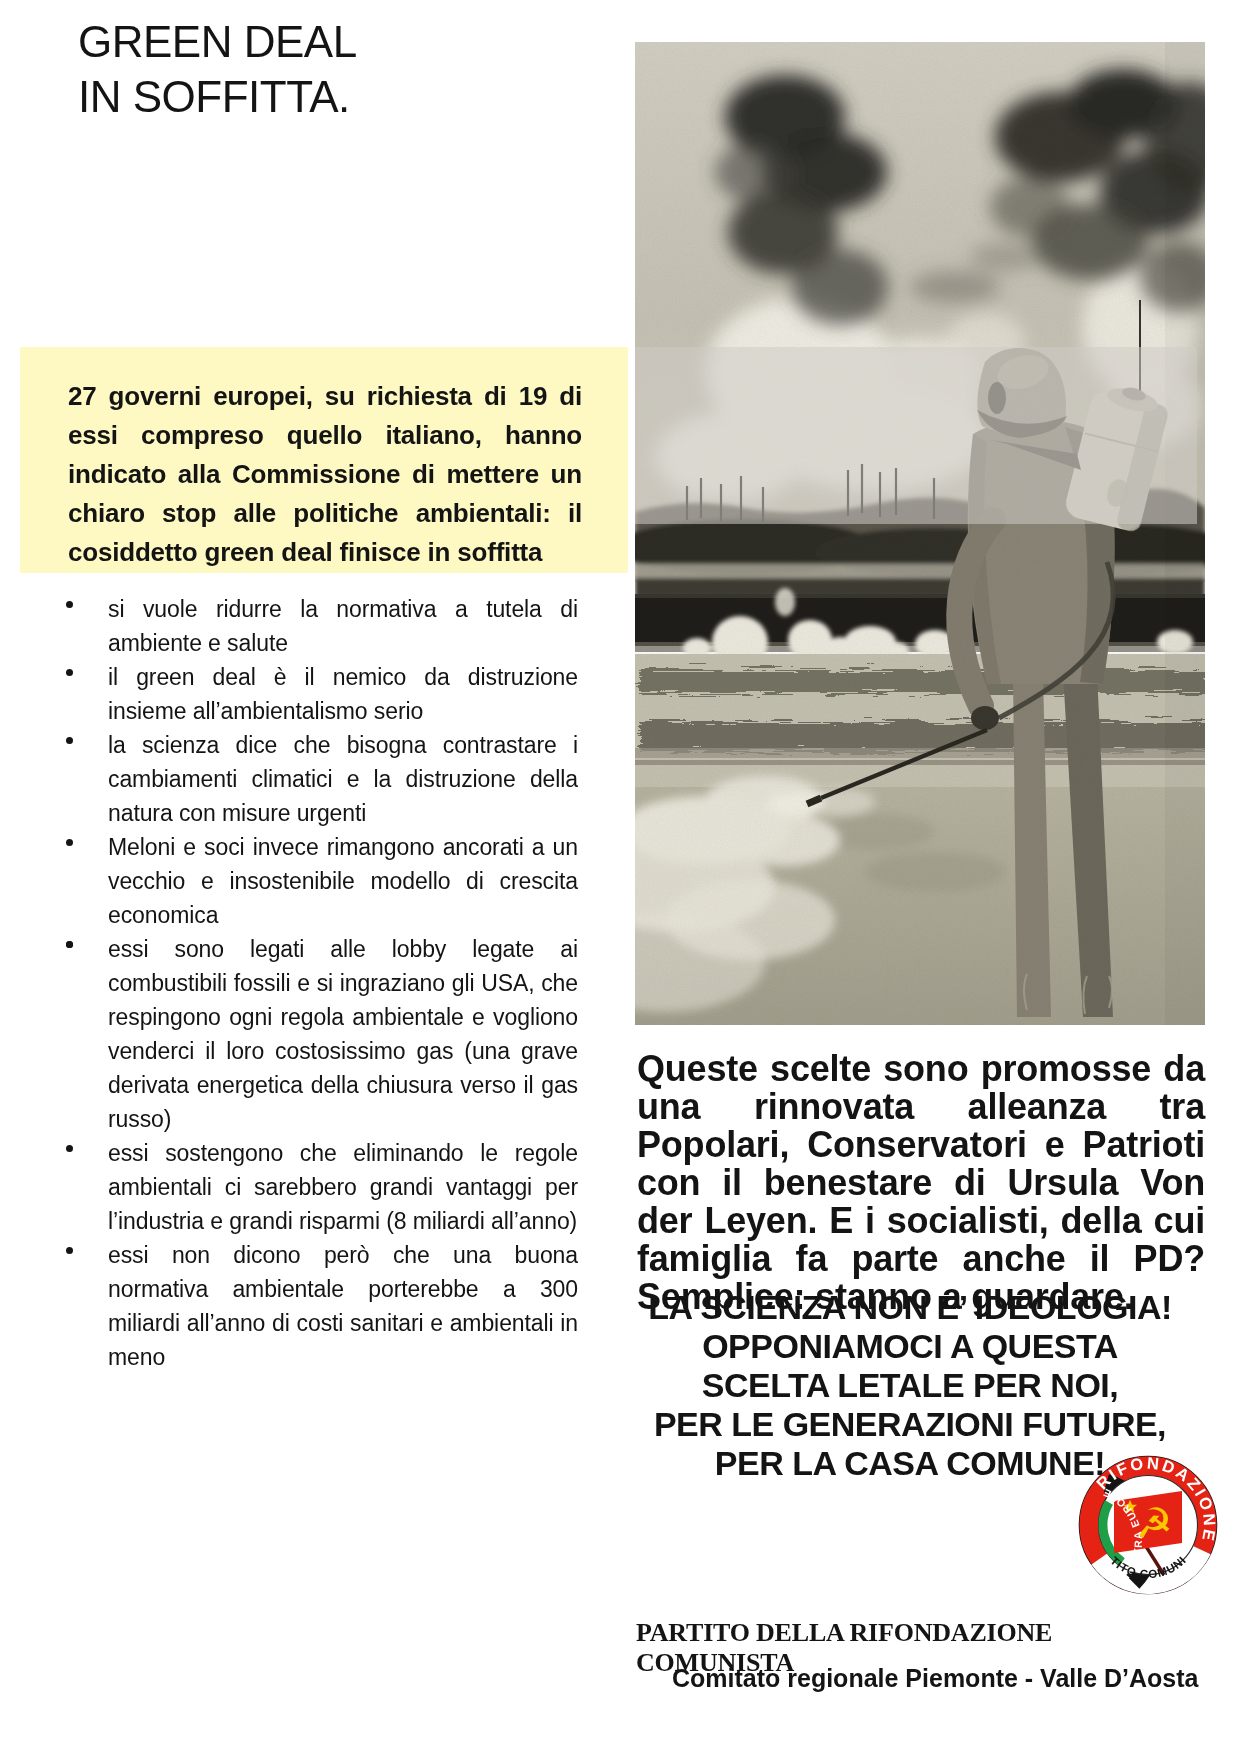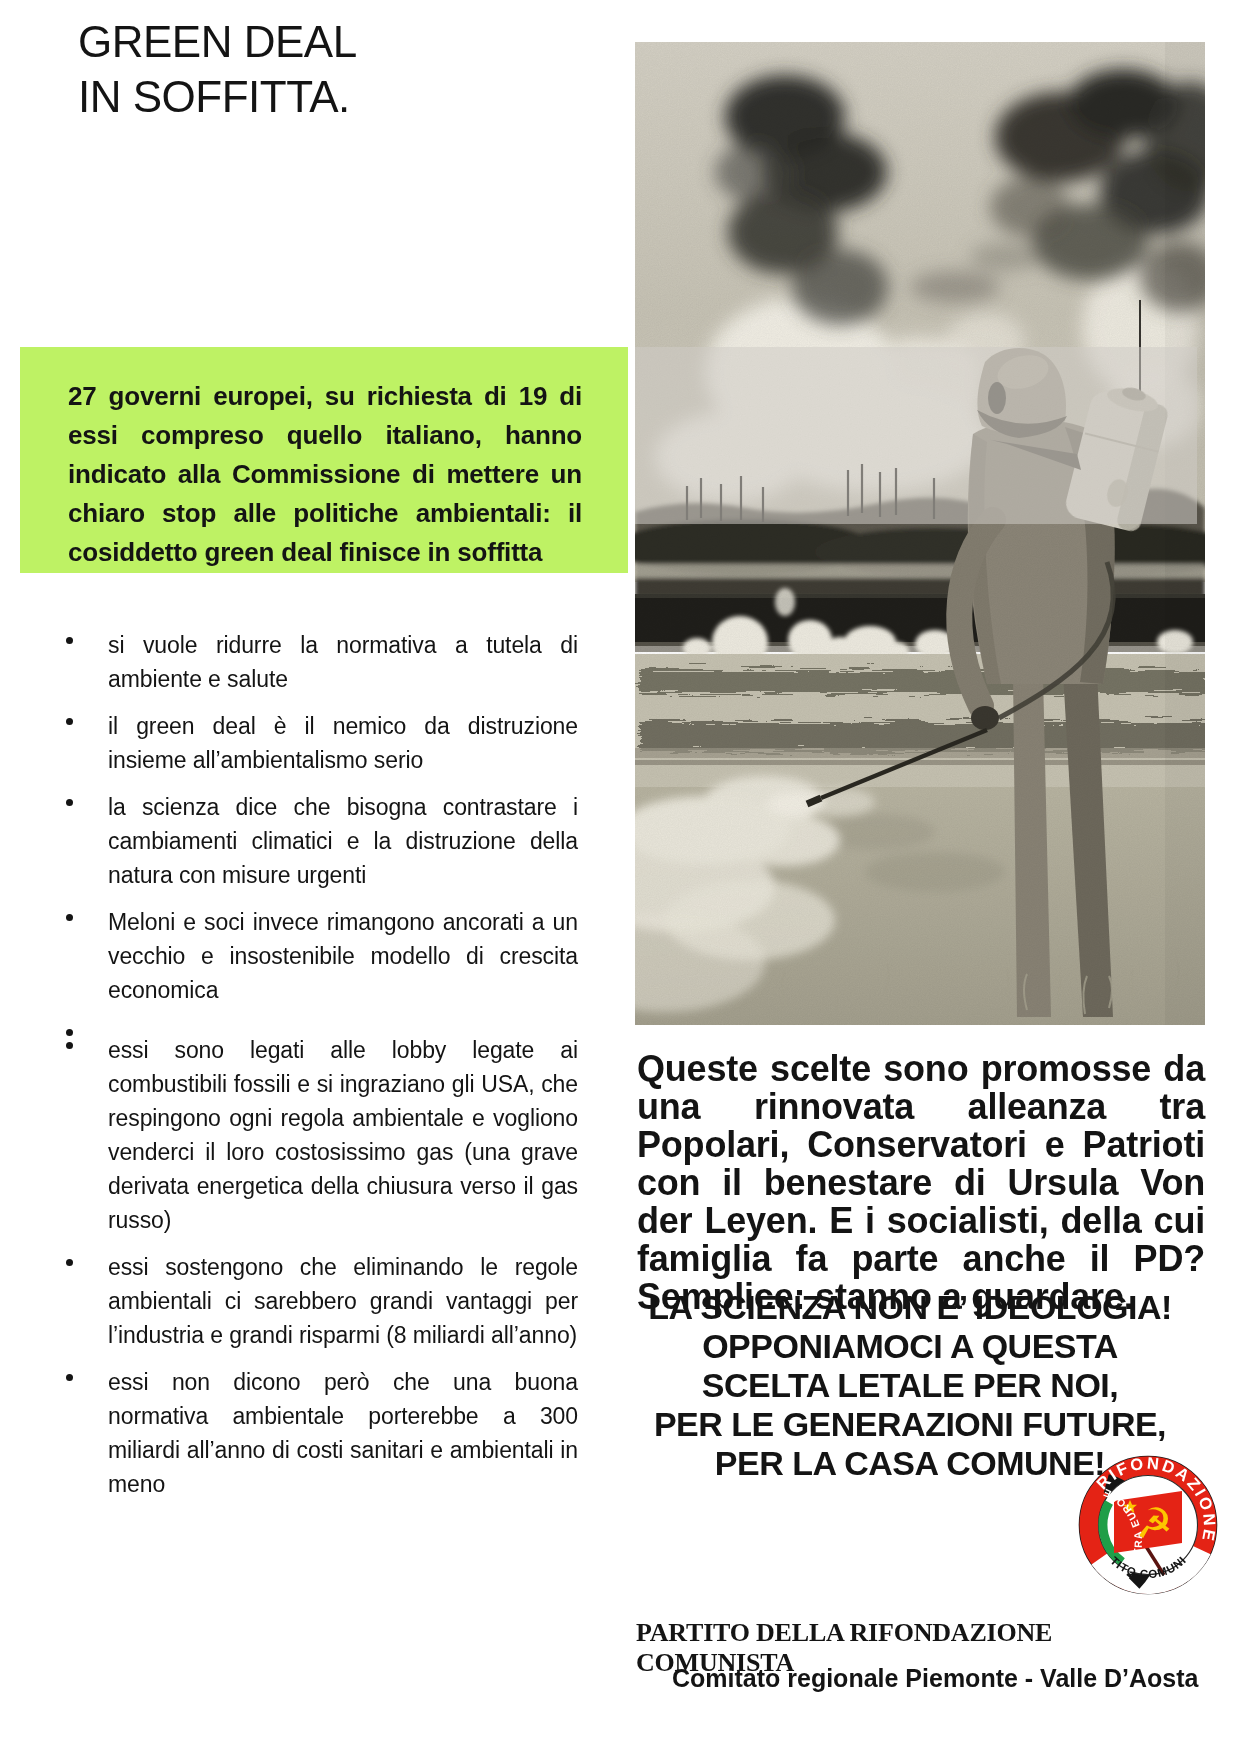--- a/index.html
+++ b/index.html
@@ -8,21 +8,21 @@
   .abs{position:absolute;}
   .headline{left:78px;top:14px;font-size:44px;line-height:55px;font-weight:400;
             letter-spacing:-0.5px;white-space:pre-line;}
   .headline2{left:78px;top:125px;font-size:44px;line-height:55px;font-weight:800;
              letter-spacing:-0.5px;white-space:pre-line;}
   .graybox{left:20px;top:347px;width:608px;height:226px;}
   .graybox-text{position:absolute;left:48px;top:30px;width:514px;font-size:26px;line-height:39px;
                 font-weight:700;text-align:justify;letter-spacing:-0.2px;}
   .photo{left:635px;top:42px;width:570px;height:983px;overflow:hidden;}
   .wash{left:635px;top:347px;width:562px;height:177px;background:rgba(206,203,196,0.55);}
-  .bullets{left:44px;top:628px;width:522px;display:flex;flex-direction:column;gap:13px;}
+  .bullets{left:44px;top:592px;width:522px;display:flex;flex-direction:column;}
   .bullet{position:relative;padding-left:64px;width:470px;font-size:23px;line-height:34px;
           text-align:justify;letter-spacing:-0.1px;}
   .bullet .dot{position:absolute;left:22px;top:9px;width:7px;height:7px;border-radius:50%;
                background:#141414;}
   .caption{left:637px;top:1050px;width:568px;font-size:36px;line-height:38px;font-weight:700;
            text-align:justify;letter-spacing:-0.2px;}
   .cta{left:610px;top:1288px;width:600px;font-size:34px;line-height:39px;font-weight:800;
        text-align:center;white-space:pre-line;letter-spacing:-0.5px;}
   .logo{left:1075px;top:1452px;width:146px;height:146px;}
   .footer1{left:636px;top:1618px;width:575px;font-size:26px;font-weight:800;letter-spacing:-0.2px;font-family:Liberation Serif, serif;}
@@ -208,21 +208,21 @@
           <path d="M540,948 q6,-18 2,-28"></path>
       </g>
 
       <rect x="530" y="0" width="40" height="983" fill="#000" opacity="0.04"></rect>
       <rect x="0" y="0" width="570" height="983" filter="url(#grain)"></rect>
     </svg>
   </div>
 
   <div class="abs wash"></div>
 
-  <div class="abs graybox" style="background:#bef264;">
+  <div class="abs graybox" style="background:#fef9c3;">
     <div class="graybox-text">27 governi europei, su richiesta di 19 di essi compreso quello italiano, hanno indicato alla Commissione di mettere un chiaro stop alle politiche ambientali: il cosiddetto green deal finisce in soffitta</div>
   </div>
 
   <div class="abs bullets">
     <div class="bullet"><span class="dot"></span><span>si vuole ridurre la normativa a tutela di ambiente e salute</span></div>
     <div class="bullet"><span class="dot"></span><span>il green deal è il nemico da distruzione insieme all’ambientalismo serio</span></div>
     <div class="bullet"><span class="dot"></span><span>la scienza dice che bisogna contrastare i cambiamenti climatici e la distruzione della natura con misure urgenti</span></div>
     <div class="bullet"><span class="dot"></span><span>Meloni e soci invece rimangono ancorati a un vecchio e insostenibile modello di crescita economica</span></div>
     <div class="bullet"><span class="dot"></span></div>
     <div class="bullet"><span class="dot"></span><span>essi sono legati alle lobby legate ai combustibili fossili e si ingraziano gli USA, che respingono ogni regola ambientale e vogliono venderci il loro costosissimo gas (una grave derivata energetica della chiusura verso il gas russo)</span></div>

